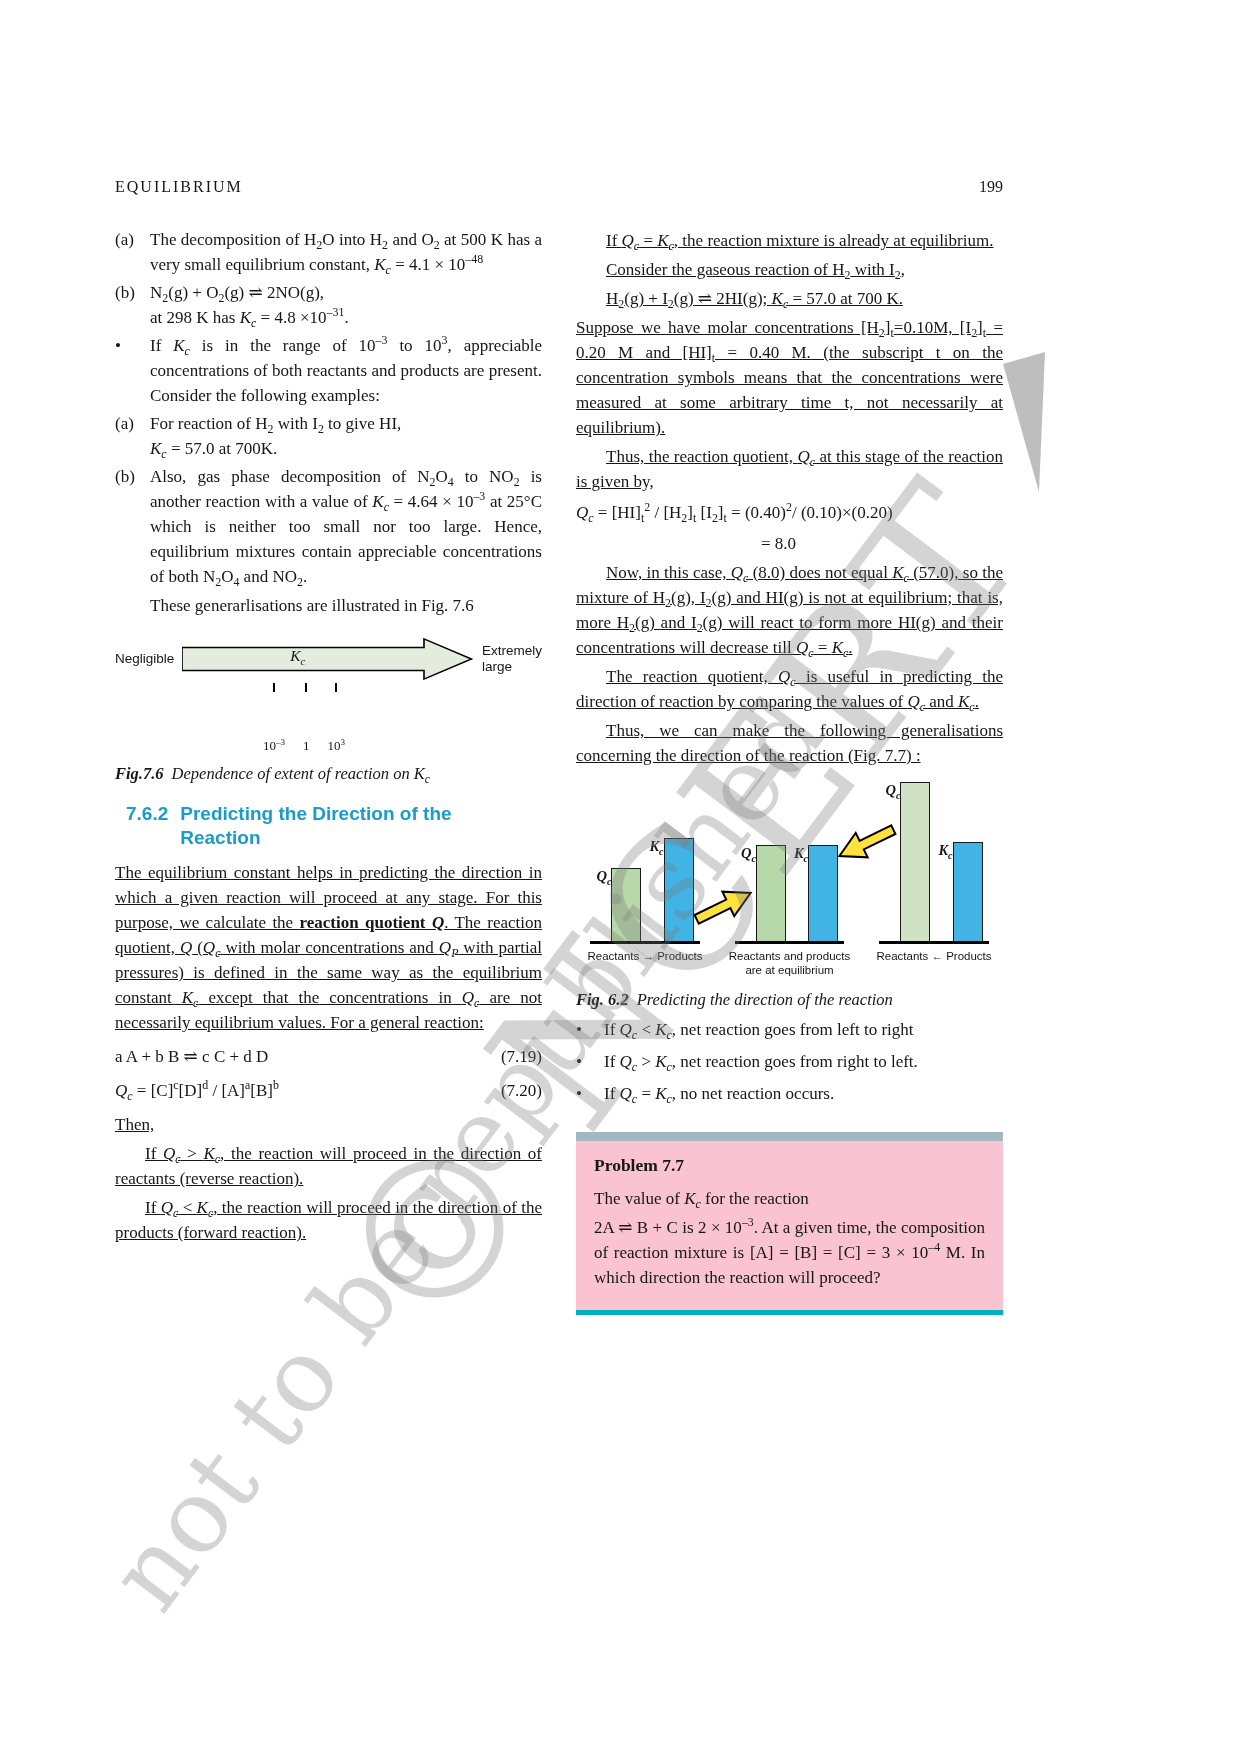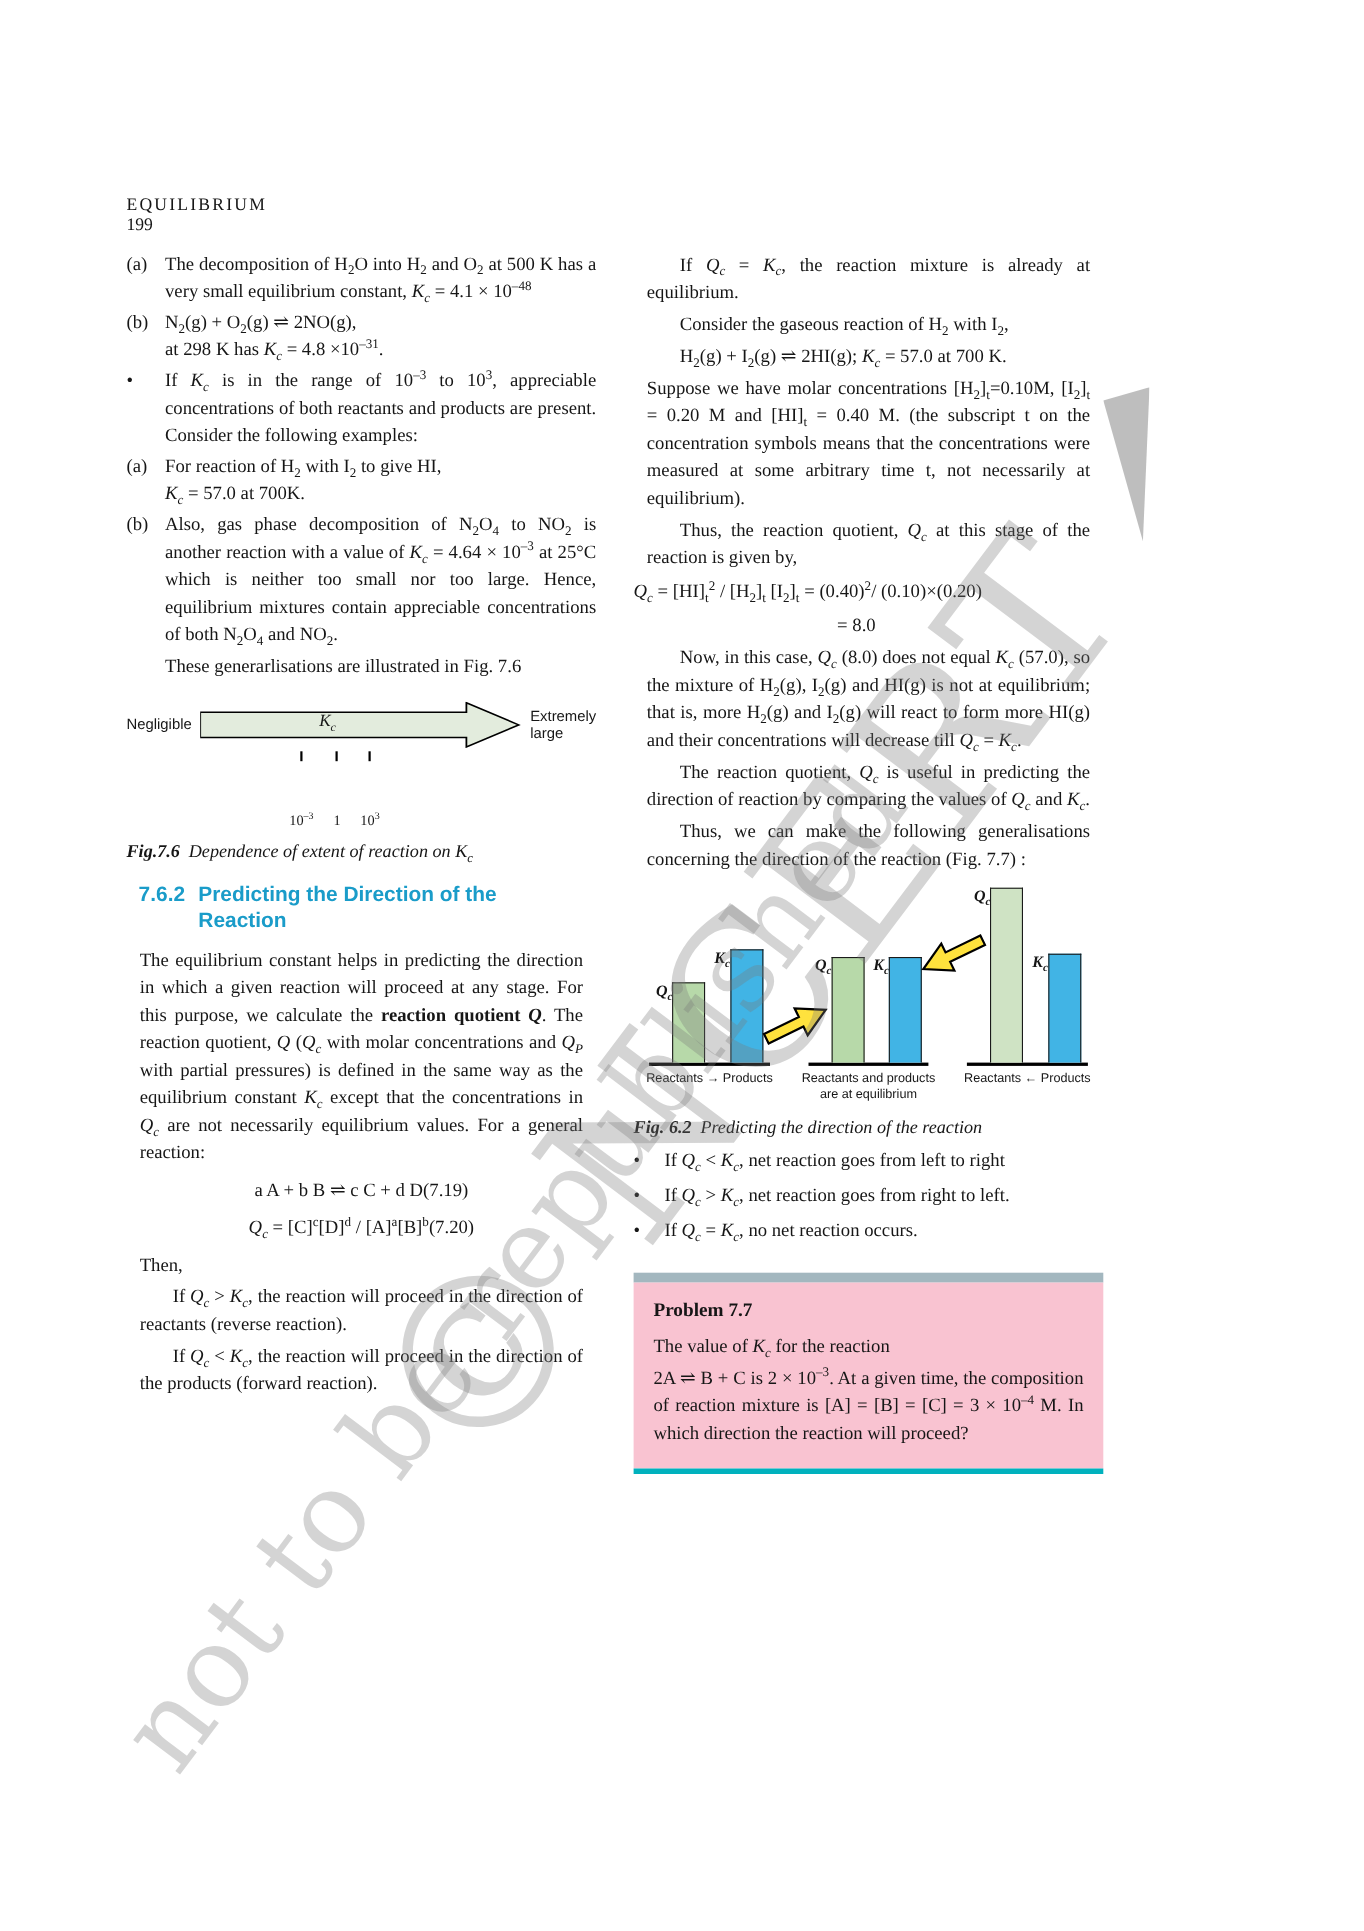--- a/index.html
+++ b/index.html
@@ -5,33 +5,33 @@
   html,body { margin:0; padding:0; background:#ffffff; }
   .page {
     position:relative; width:1240px; height:1755px; overflow:hidden;
     background:#ffffff; color:#161616;
     font-family:"Liberation Serif","DejaVu Serif","DejaVu Sans",serif;
   }
   sub,sup { font-size:70%; line-height:0; }
 
   .pg-header {
     position:absolute; left:115px; top:178px; width:888px;
-    display:flex; justify-content:space-between; font-size:16px;flex-direction:column;
+    display:flex; justify-content:space-between; font-size:16px;
   }
   .running-title { letter-spacing:2px; }
 
   .columns { position:absolute; left:115px; top:224px; width:888px; display:flex; gap:34px; }
   .col { width:427px; font-size:17px; line-height:25px; text-align:justify; }
 
   .hitem { display:flex; margin:3px 0; }
   .hlabel { flex:0 0 35px; }
   .hbody  { flex:1; text-align:justify; }
   .note   { margin:4px 0 0 35px; }
 
-  .para { margin:4px 12px; }
+  .para { margin:4px 0;text-decoration:underline; }
   .ind  { text-indent:30px; }
 
   
   .fig76 { margin:20px 0 8px 0; }
   .f76-arrow-row { display:flex; align-items:center; gap:8px; }
   .f76-side-label {
     font-family:"Liberation Sans",sans-serif; font-size:13.5px; line-height:16px;
     flex:0 0 auto; text-align:left;
   }
   .f76-arrow-wrap { position:relative; flex:1; height:42px; }
@@ -49,21 +49,21 @@
   .figcap { font-style:italic; font-size:16.5px; line-height:21px; margin-top:10px; text-align:left; }
   .figno  { font-weight:bold; margin-right:8px; }
 
   
   .sec-head {
     margin:18px 0 10px 0; font-family:"Liberation Sans",sans-serif;
     font-weight:bold; font-size:19px; line-height:24px;
     display:flex; gap:12px; text-align:left;
   }
 
-  .eqrow { display:flex; justify-content:center; margin:9px 0; text-align:left; }
+  .eqrow { display:flex; justify-content:space-between; margin:9px 0; text-align:left; }
   .eq-line { margin:6px 0; text-align:left; }
   .eq-result { margin:3px 0 3px 185px; text-align:left; }
 
   
   .fig77 { margin:14px 0 6px 0; }
   .f77-row { position:relative; display:flex; justify-content:space-between; align-items:flex-end; }
   .f77-group { display:flex; flex-direction:column; align-items:center; width:138px; }
   .f77-bars { display:flex; align-items:flex-end; gap:8px; border-bottom:3px solid #000; padding:0 6px; }
   .f77-barcol { display:flex; flex-direction:row; align-items:flex-start; }
   .f77-blabel { font-size:14.5px; font-weight:bold; margin-bottom:2px; line-height:16px; }

